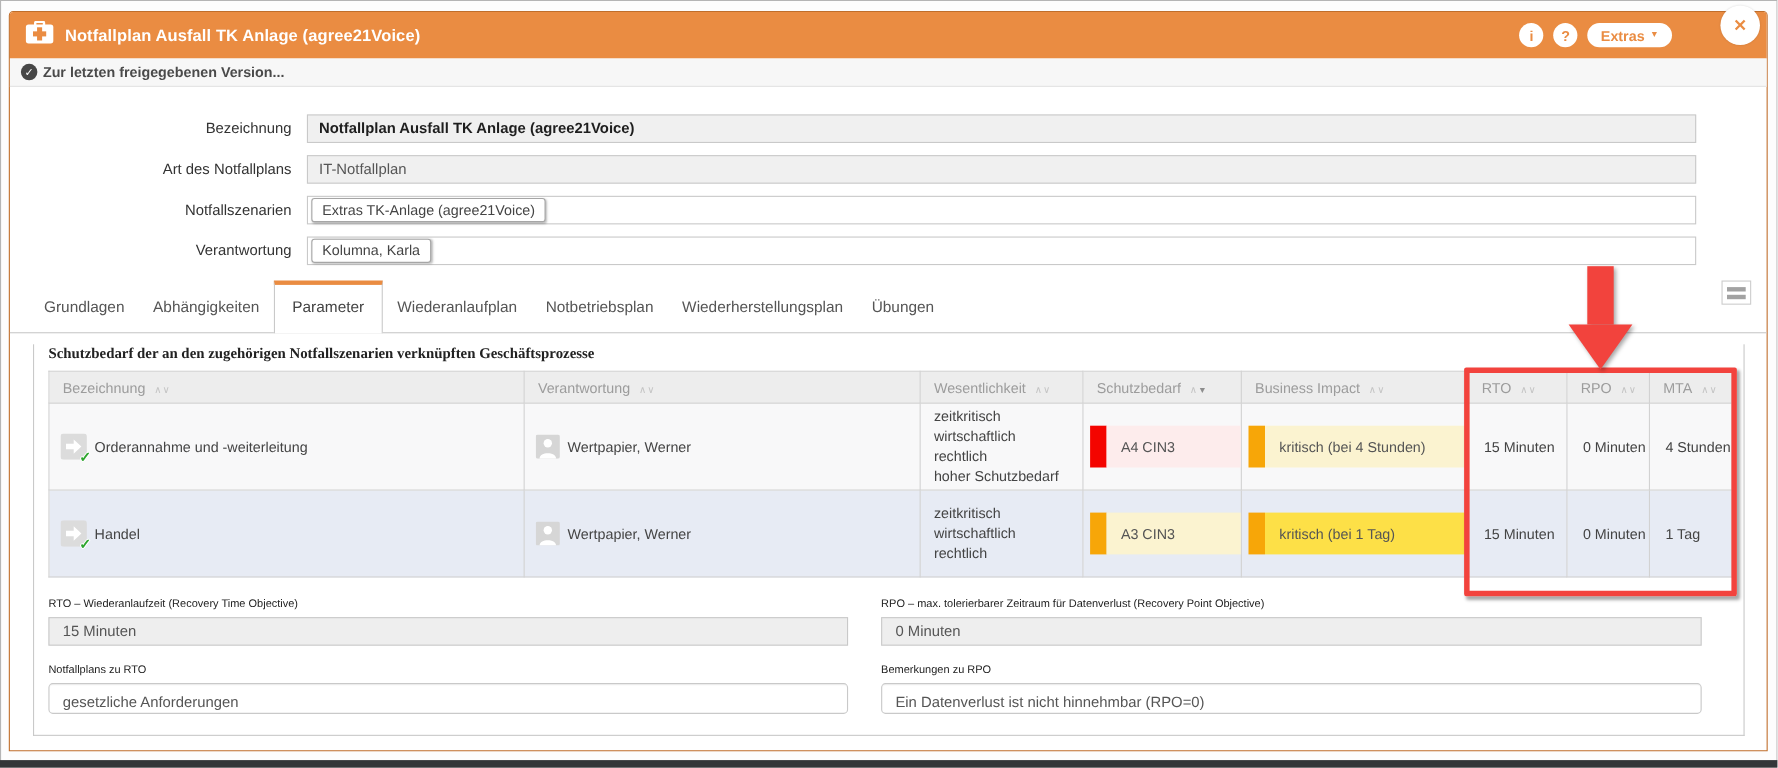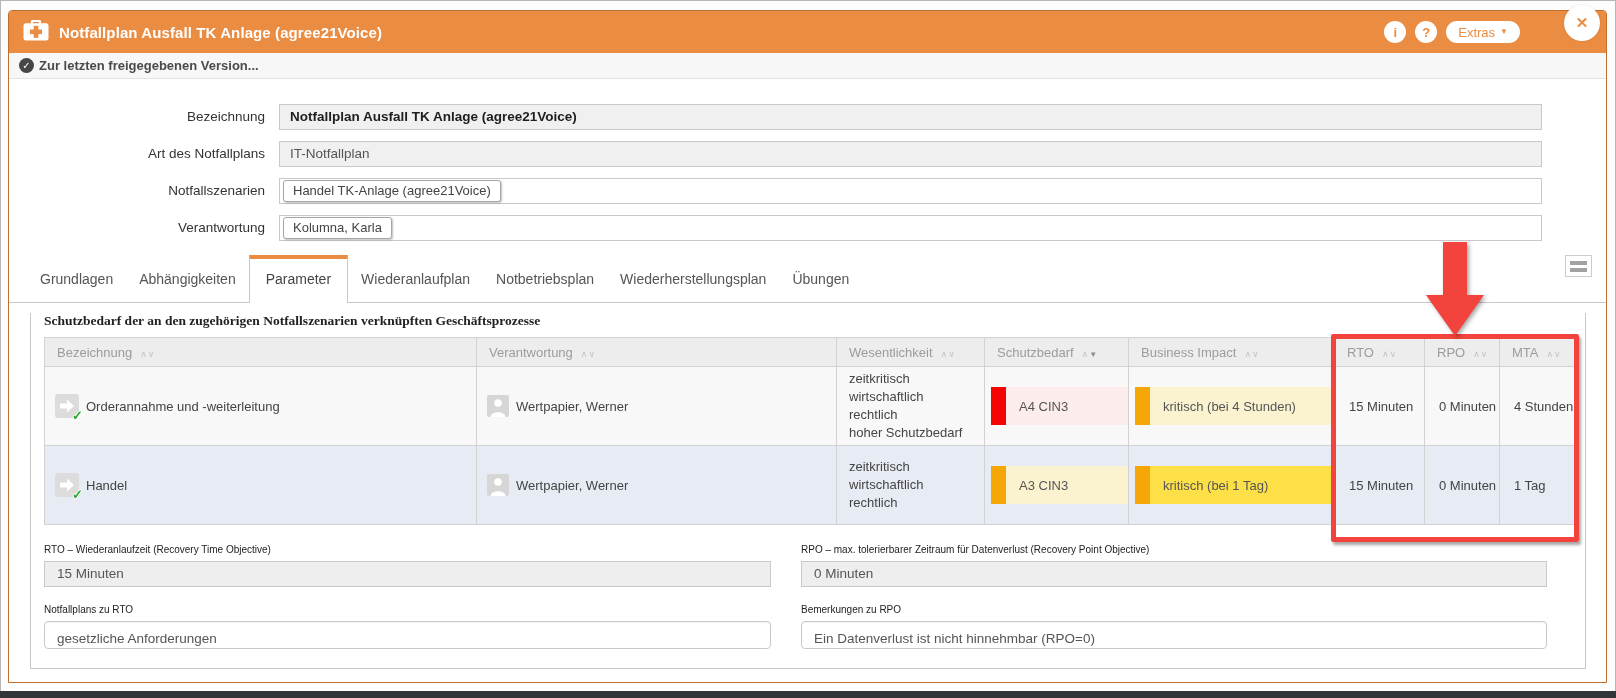--- a/index.html
+++ b/index.html
@@ -9,21 +9,21 @@
   .bottom-bar { position:absolute; left:0; right:0; bottom:0; height:7px; background:#333638; }
 
   
   .window { position:absolute; left:8px; top:10px; width:1599px; height:673px;
             background:#fff; border:1px solid #c06e2b; border-radius:4px 4px 0 0; }
   .titlebar { height:42px; background:#ea8c42; border-radius:3px 3px 0 0; display:flex; align-items:center; padding:0 14px; position:relative; }
   .titlebar .title { color:#fff; font-weight:bold; font-size:15px; margin-left:10px; letter-spacing:.1px; }
   .titlebar-right { margin-left:auto; display:flex; align-items:center; gap:9px; padding-right:72px; }
   .circle-btn { width:22px; height:22px; border-radius:50%; background:#fff; color:#ea8c42;
                 font-weight:bold; font-size:13px; display:flex; align-items:center; justify-content:center; cursor:pointer; }
-  .extras-btn { height:22px; border-radius:11px; background:#fff; color:#ea8c42; font-weight:normal; font-size:13px;
+  .extras-btn { height:22px; border-radius:11px; background:#fff; color:#ea8c42; font-weight:bold; font-size:13px;
                 display:flex; align-items:center; gap:5px; padding:4px 12px; cursor:pointer; }
   .extras-btn .caret { font-size:8px; line-height:1; }
   .close-btn { position:absolute; right:6px; top:-6px; width:36px; height:36px; border-radius:50%; background:#fff;
                display:flex; align-items:center; justify-content:center; cursor:pointer; box-shadow:0 0 2px rgba(0,0,0,.15); }
   .close-btn span { color:#ea8c42; font-weight:bold; font-size:15px; }
 
   .subbar { height:26px; background:#f7f7f7; border-bottom:1px solid #e3e3e3; display:flex; align-items:center; padding:0 10px; }
   .ver-icon { width:15px; height:15px; border-radius:50%; background:#474747; color:#fff; font-size:10px;
               display:flex; align-items:center; justify-content:center; margin-right:5px; }
   .ver-link { font-weight:bold; font-size:13px; color:#4a4a4a; cursor:pointer; }
@@ -145,21 +145,21 @@
       <div class="form-row">
         <div class="form-label">Art des Notfallplans</div>
         <div class="form-fieldwrap">
             <div class="field">IT-Notfallplan</div>
           </div>
       </div>
       <div class="form-row">
         <div class="form-label">Notfallszenarien</div>
         <div class="form-fieldwrap">
           <div class="field chipfield">
-            <span class="chip">Handel TK-Anlage (agree21Voice)</span>
+            <span class="chip">Extras TK-Anlage (agree21Voice)</span>
           </div>
         </div>
       </div>
       <div class="form-row">
         <div class="form-label">Verantwortung</div>
         <div class="form-fieldwrap">
           <div class="field chipfield">
             <span class="chip">Kolumna, Karla</span>
           </div>
         </div>

